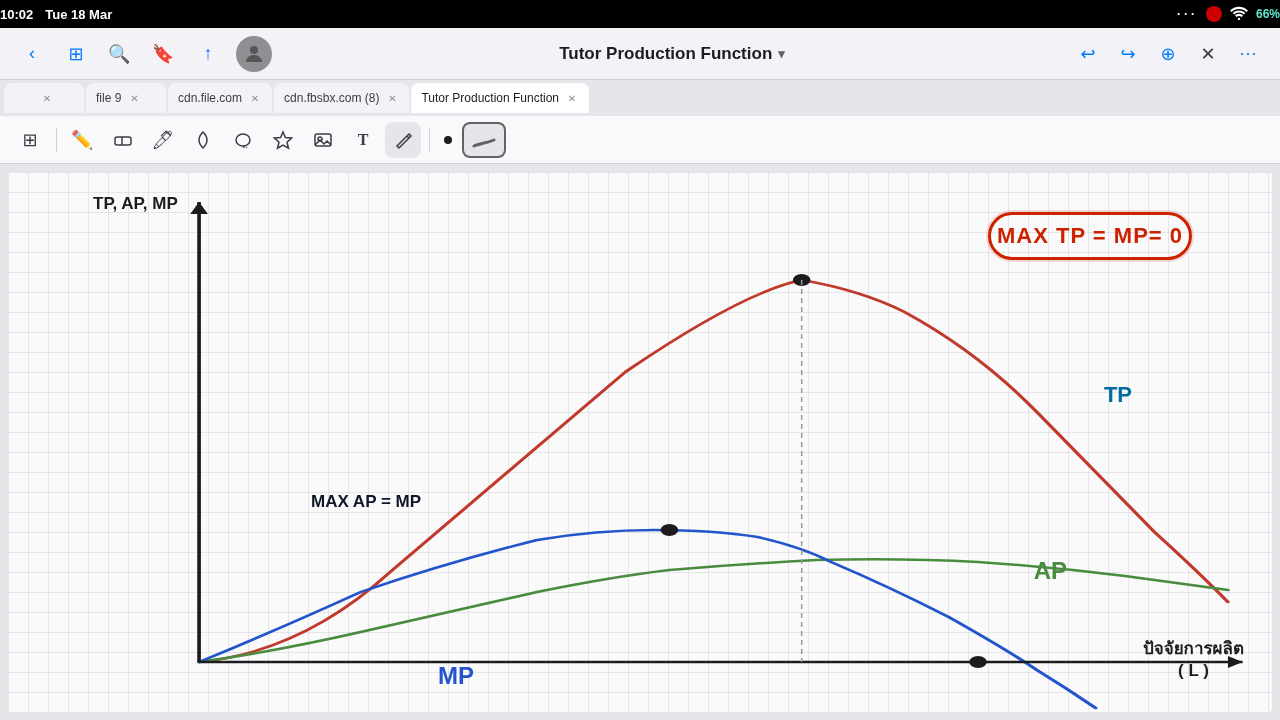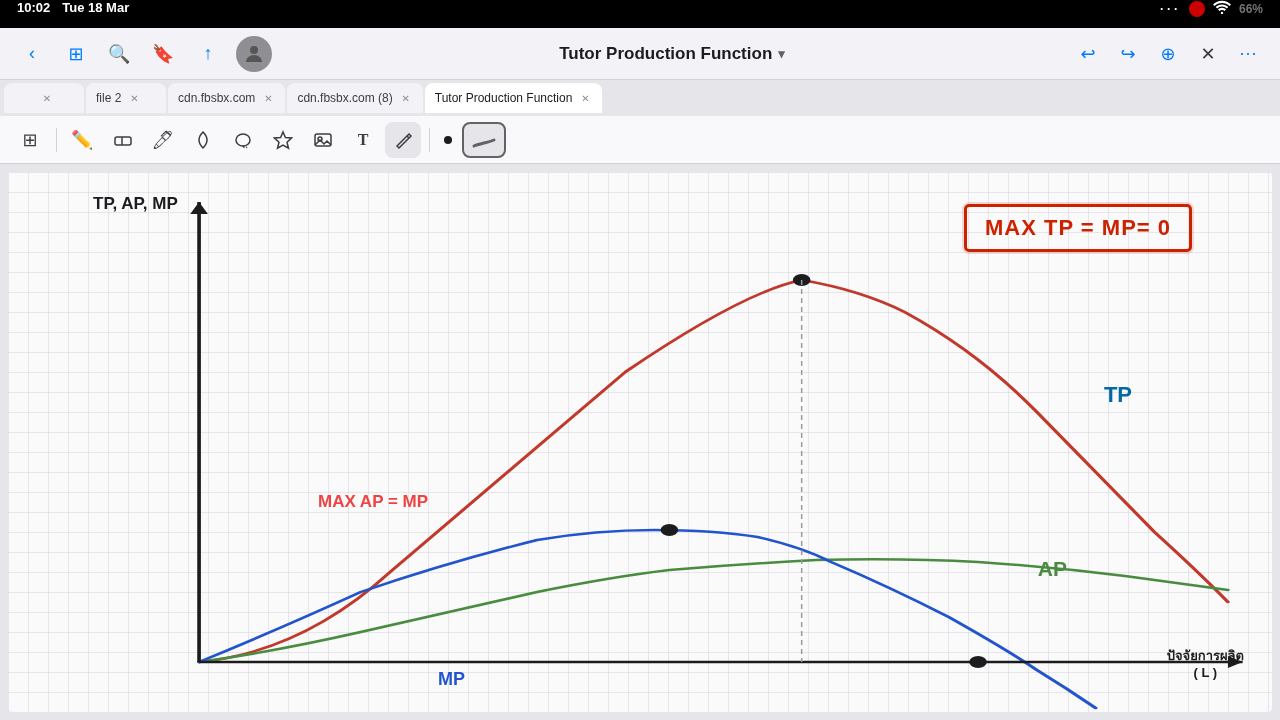--- a/index.html
+++ b/index.html
@@ -9,23 +9,23 @@
       overflow: hidden;
       background: #1a1a1a;
       font-family: -apple-system, BlinkMacSystemFont, 'Helvetica Neue', sans-serif;
     }
 
     
     .status-bar {
       height: 28px;
       background: #000;
       display: flex;
-      align-items: flex-start;
+      align-items: center;
       justify-content: space-between;
-      padding: 0 17px;
+      padding: 0 0;
       color: #fff;
       font-size: 13px;
       font-weight: 600;
       gap: 44px;
     }
     .status-left { display: flex; gap: 12px; align-items: center; }
     .status-right { display: flex; gap: 8px; align-items: center; }
     .status-right svg { fill: white; }
 
     
@@ -180,25 +180,25 @@
     .chart-svg {
       position: absolute;
       inset: 0;
       width: 100%;
       height: 100%;
     }
 
     
     .max-tp-box {
       position: absolute;
-      top: 32px;
+      top: 40px;
       right: 80px;
       border: 3px solid #cc2200;
-      border-radius: 5px;
-      padding: 8px 18px;
+      border-radius: 24px;
+      padding: 8px 6px;
       background: transparent;
       box-shadow: 0 0 0 2px rgba(200,30,0,0.15);
     }
     .max-tp-text {
       font-size: 22px;
       font-weight: 700;
       color: #cc2200;
       font-family: 'Arial Black', sans-serif;
       letter-spacing: 1px;
     }
@@ -219,51 +219,51 @@
       right: 140px;
       font-size: 22px;
       font-weight: 700;
       color: #0369a1;
       font-family: 'Arial', sans-serif;
     }
     .ap-label {
       position: absolute;
       top: 385px;
       right: 205px;
-      font-size: 21px;
+      font-size: 24px;
       font-weight: 700;
       color: #4a8c3f;
       font-family: 'Arial', sans-serif;
     }
     .mp-label {
       position: absolute;
       bottom: 22px;
       left: 430px;
-      font-size: 18px;
+      font-size: 24px;
       font-weight: 700;
       color: #2255cc;
       font-family: 'Arial', sans-serif;
     }
     .x-axis-label {
       position: absolute;
       bottom: 30px;
       right: 28px;
-      font-size: 13px;
+      font-size: 17px;
       font-weight: 600;
       color: #1c1c1e;
       text-align: center;
       line-height: 1.3;
     }
     .max-ap-label {
       position: absolute;
       top: 320px;
-      left: 310px;
+      left: 303px;
       font-size: 17px;
       font-weight: 600;
-      color: #ef4444;
+      color: #0f172a;
       font-family: 'Arial', sans-serif;
     }
   </style>
 </head>
 <body>
 
 <div class="status-bar">
   <div class="status-left">
     <span>10:02</span>
     <span>Tue 18 Mar</span>
@@ -276,21 +276,21 @@
 
     <span>
       <svg width="18" height="14" viewBox="0 0 18 14" fill="white">
         <path d="M9 3C6.1 3 3.5 4.1 1.5 6L0 4.5C2.4 2.2 5.5 0.7 9 0.7s6.6 1.5 9 3.8L16.5 6C14.5 4.1 11.9 3 9 3z"></path>
         <path d="M9 6.5c-1.9 0-3.6.8-4.8 2L2.7 7c1.6-1.6 3.8-2.5 6.3-2.5s4.7.9 6.3 2.5L13.8 8.5C12.6 7.3 10.9 6.5 9 6.5z"></path>
         <path d="M9 10c-1 0-1.9.4-2.5 1L5 9.5C6 8.5 7.4 7.8 9 7.8s3 .7 4 1.7L11.5 11C10.9 10.4 10 10 9 10z"></path>
         <circle cx="9" cy="13" r="1.2"></circle>
       </svg>
     </span>
 
-    <span style="font-size:12px;color:#737373;">
+    <span style="font-size:12px;color:#5eead4;">
       <span>66%</span>
     </span>
   </div>
 </div>
 
 <div class="nav-bar">
   <button class="nav-btn">‹</button>
   <button class="nav-btn">⊞</button>
   <button class="nav-btn">🔍</button>
   <button class="nav-btn">🔖</button>
@@ -316,25 +316,25 @@
     <button class="nav-btn">···</button>
   </div>
 </div>
 
 <div class="tabs-bar">
   <div class="tab">
     <span style="min-width:20px;"></span>
     <button class="tab-close">✕</button>
   </div>
   <div class="tab">
-    <span>file 2</span>
+    <span>file 9</span>
     <button class="tab-close">✕</button>
   </div>
   <div class="tab">
-    <span>cdn.fbsbx.com</span>
+    <span>cdn.file.com</span>
     <button class="tab-close">✕</button>
   </div>
   <div class="tab">
     <span>cdn.fbsbx.com (8)</span>
     <button class="tab-close">✕</button>
   </div>
   <div class="tab active">
     <span>Tutor Production Function</span>
     <button class="tab-close">✕</button>
   </div>

